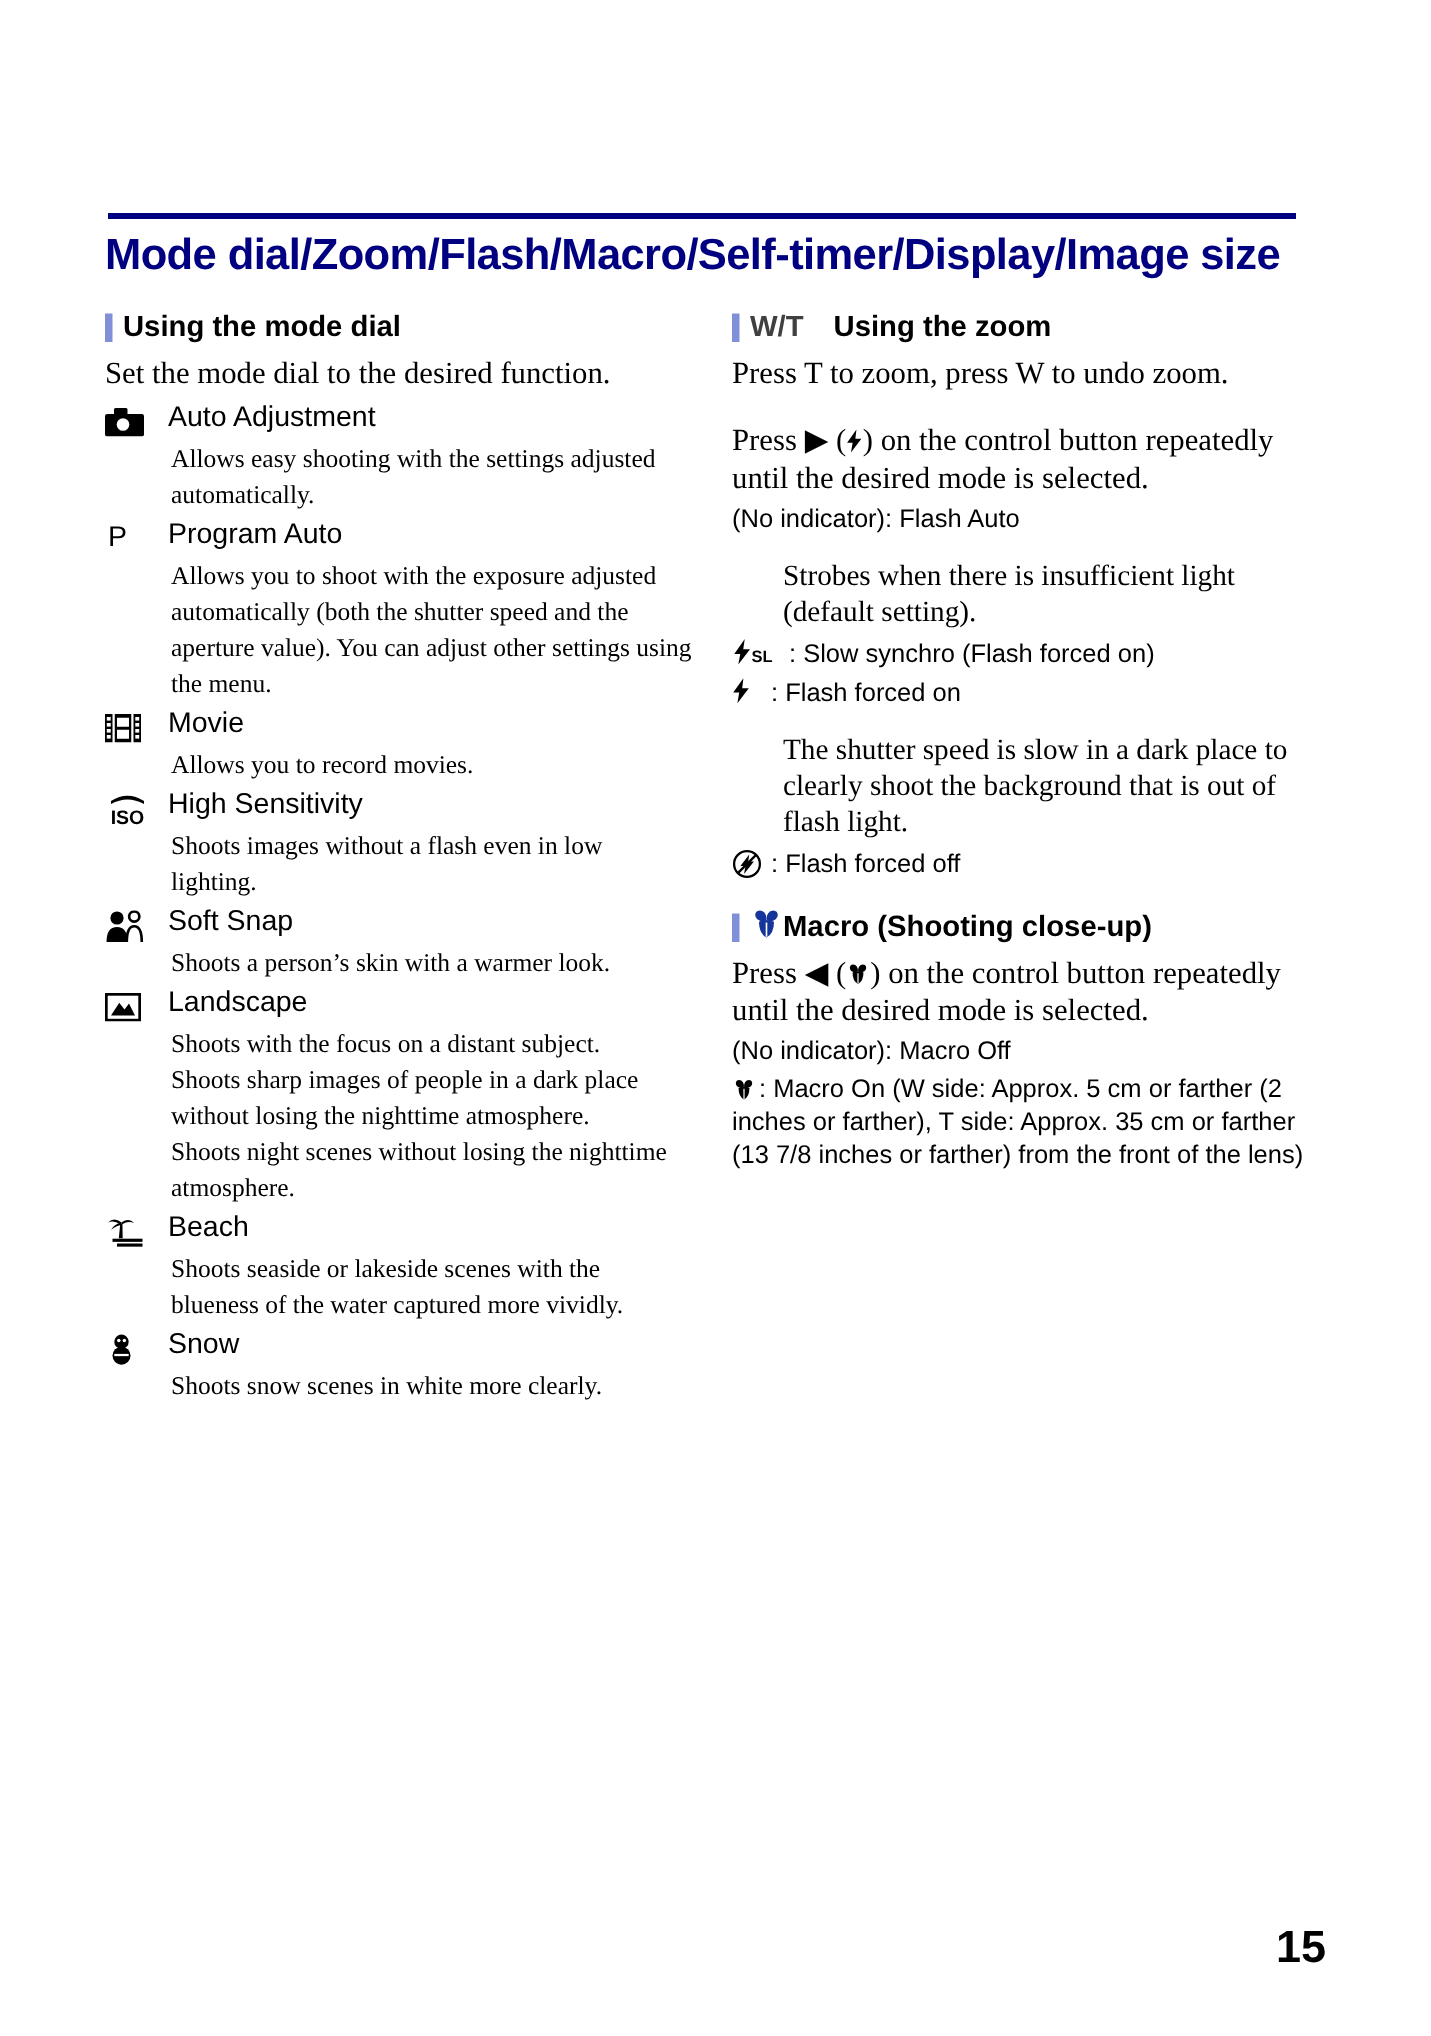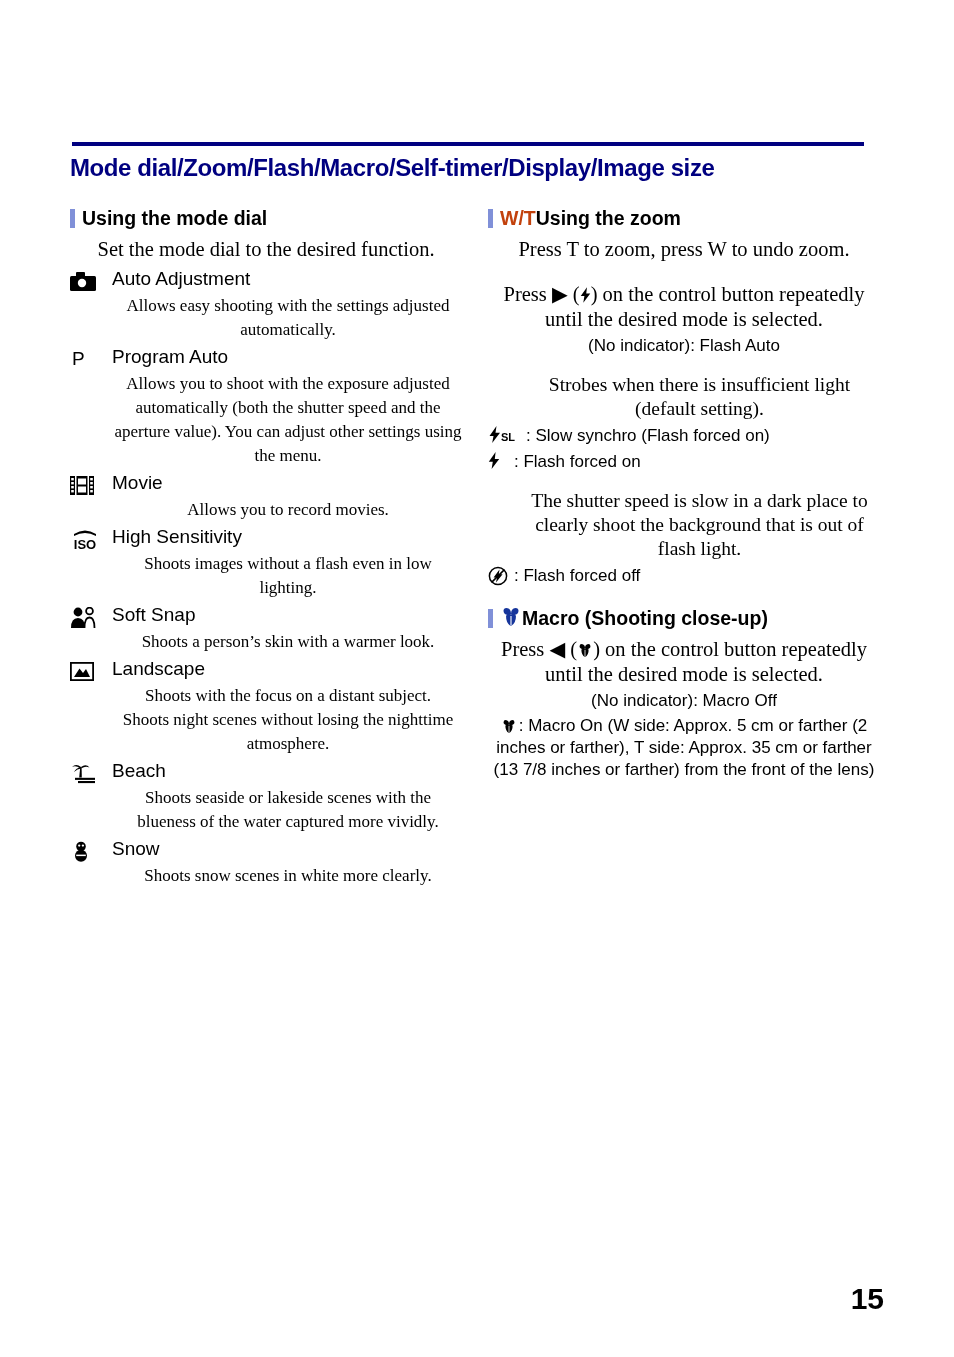--- a/index.html
+++ b/index.html
@@ -32,31 +32,30 @@
     height: 4px;
     background: #000080;
   }
   .chapter-title {
     position: absolute;
     left: 70px;
     top: 154px;
     width: 800px;
     font-family: "Liberation Sans", sans-serif;
     font-weight: bold;
-    font-size: 24px;
+    font-size: 29px;
     letter-spacing: -0.4px;
     color: #000080;
     white-space: nowrap;
   }
 
   
   .col {
     position: absolute;
     top: 205px;
-    text-align: center;
   }
   .col-left  { left: 70px;  width: 392px; }
   .col-right { left: 488px; width: 392px; }
 
   
   .section-head {
     display: flex;
     align-items: flex-start;
     font-family: "Liberation Sans", sans-serif;
     font-weight: bold;
@@ -66,21 +65,21 @@
     margin: 0 0 6px 0;
   }
   .head-bar {
     display: inline-block;
     width: 5px;
     height: 19px;
     background: #8090d8;
     margin: 4px 7px 0 0;
     flex: 0 0 auto;
   }
-  .head-accent { color: #c2410c; margin-right: 0; }
+  .head-accent { color: #404040; margin-right: 20px; }
   .head-text { }
   .head-wrap { display: block; }
 
   
   .body-p {
     font-family: "Liberation Serif", serif;
     font-size: 20.5px;
     line-height: 25px;
     margin: 0 0 2px 0;
   }
@@ -270,20 +269,21 @@
         <span class="mode-icon">
           <svg width="24" height="19" viewBox="0 0 24 19">
             <rect x="0.9" y="0.9" width="22.2" height="17.2" fill="none" stroke="#000" stroke-width="1.8"></rect>
             <path d="M4 15 L9.5 6.5 L13 11 L16 7 L20 15 Z" fill="#000"></path>
           </svg>
         </span>
         <span class="mode-label">Landscape</span>
       </div>
       <p class="mode-desc">Shoots with the focus on a distant subject.</p>
 
+      <p class="mode-desc">Shoots sharp images of people in a dark place without losing the nighttime atmosphere.</p>
 
       <p class="mode-desc">Shoots night scenes without losing the nighttime atmosphere.</p>
 
       <div class="mode-row">
         <span class="mode-icon">
           <svg width="34" height="21" viewBox="0 0 34 21">
             <path d="M11 4 Q6 0 2 4 Q6 2.2 10 5.2 Z" fill="#000"></path>
             <path d="M11 4 Q16 0.5 19.5 4.5 Q15.5 2.5 11.5 5.2 Z" fill="#000"></path>
             <path d="M11 4 Q6 5 4 9 Q7.5 5.8 11 5.6 Z" fill="#000"></path>
             <path d="M10.2 4.6 L9.2 14.5 L11.8 14.5 L11.6 4.6 Z" fill="#000"></path>

